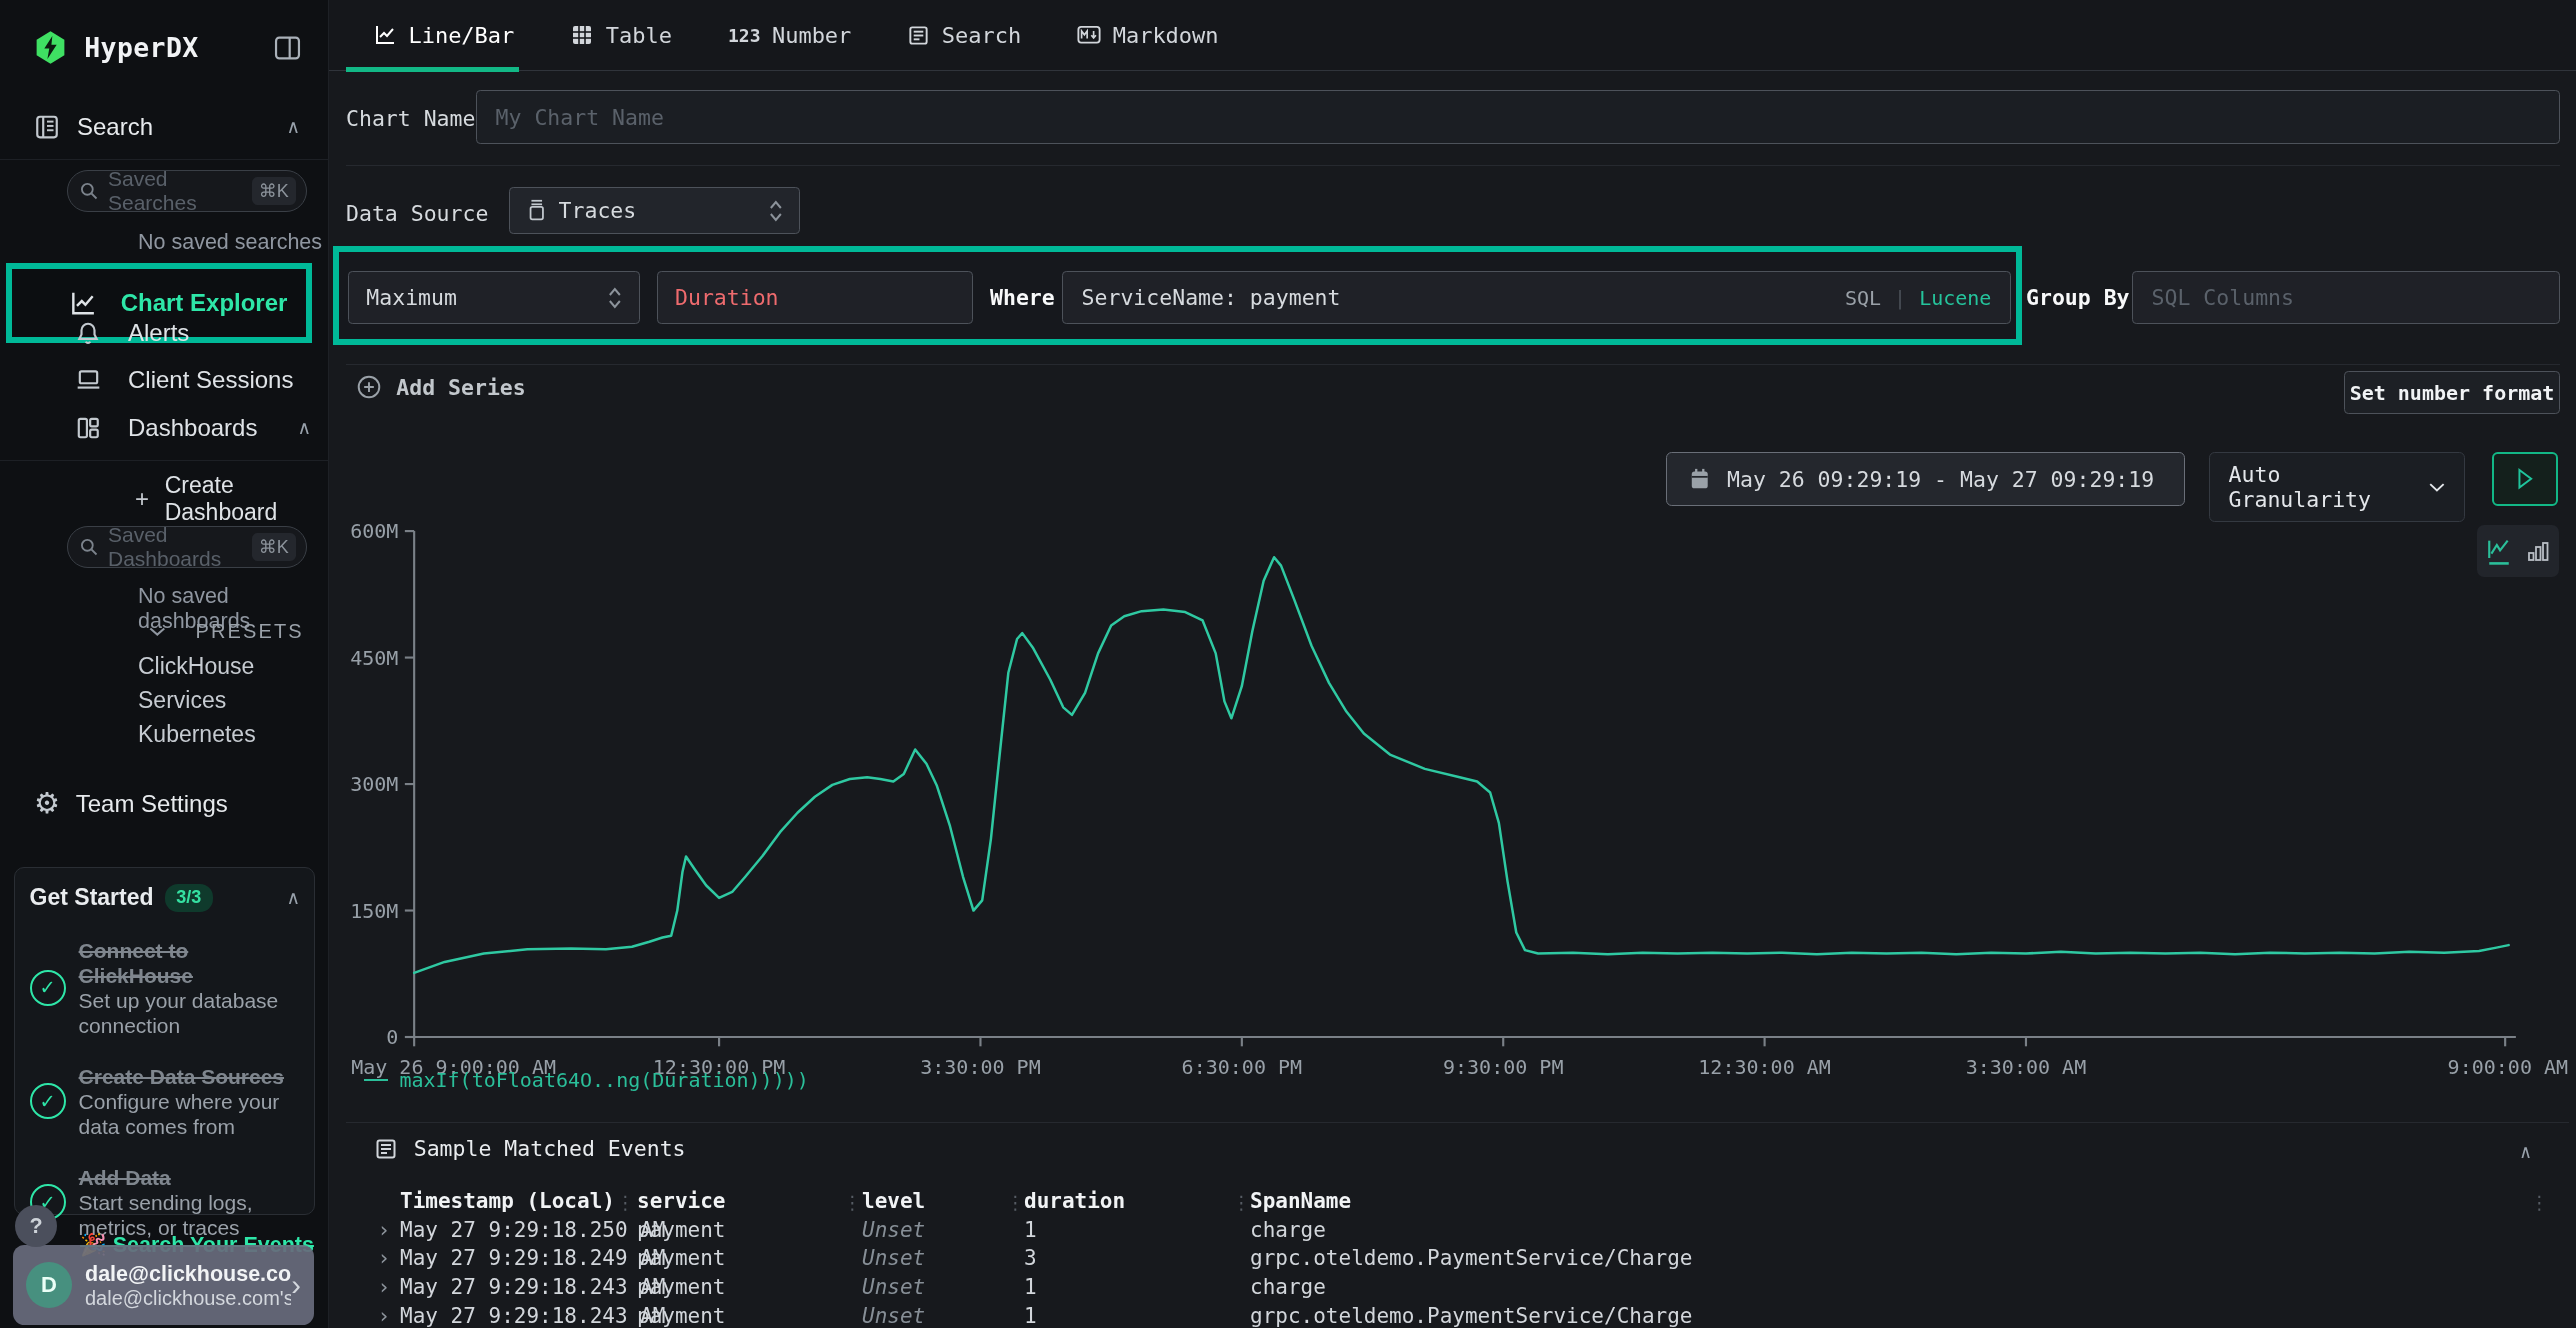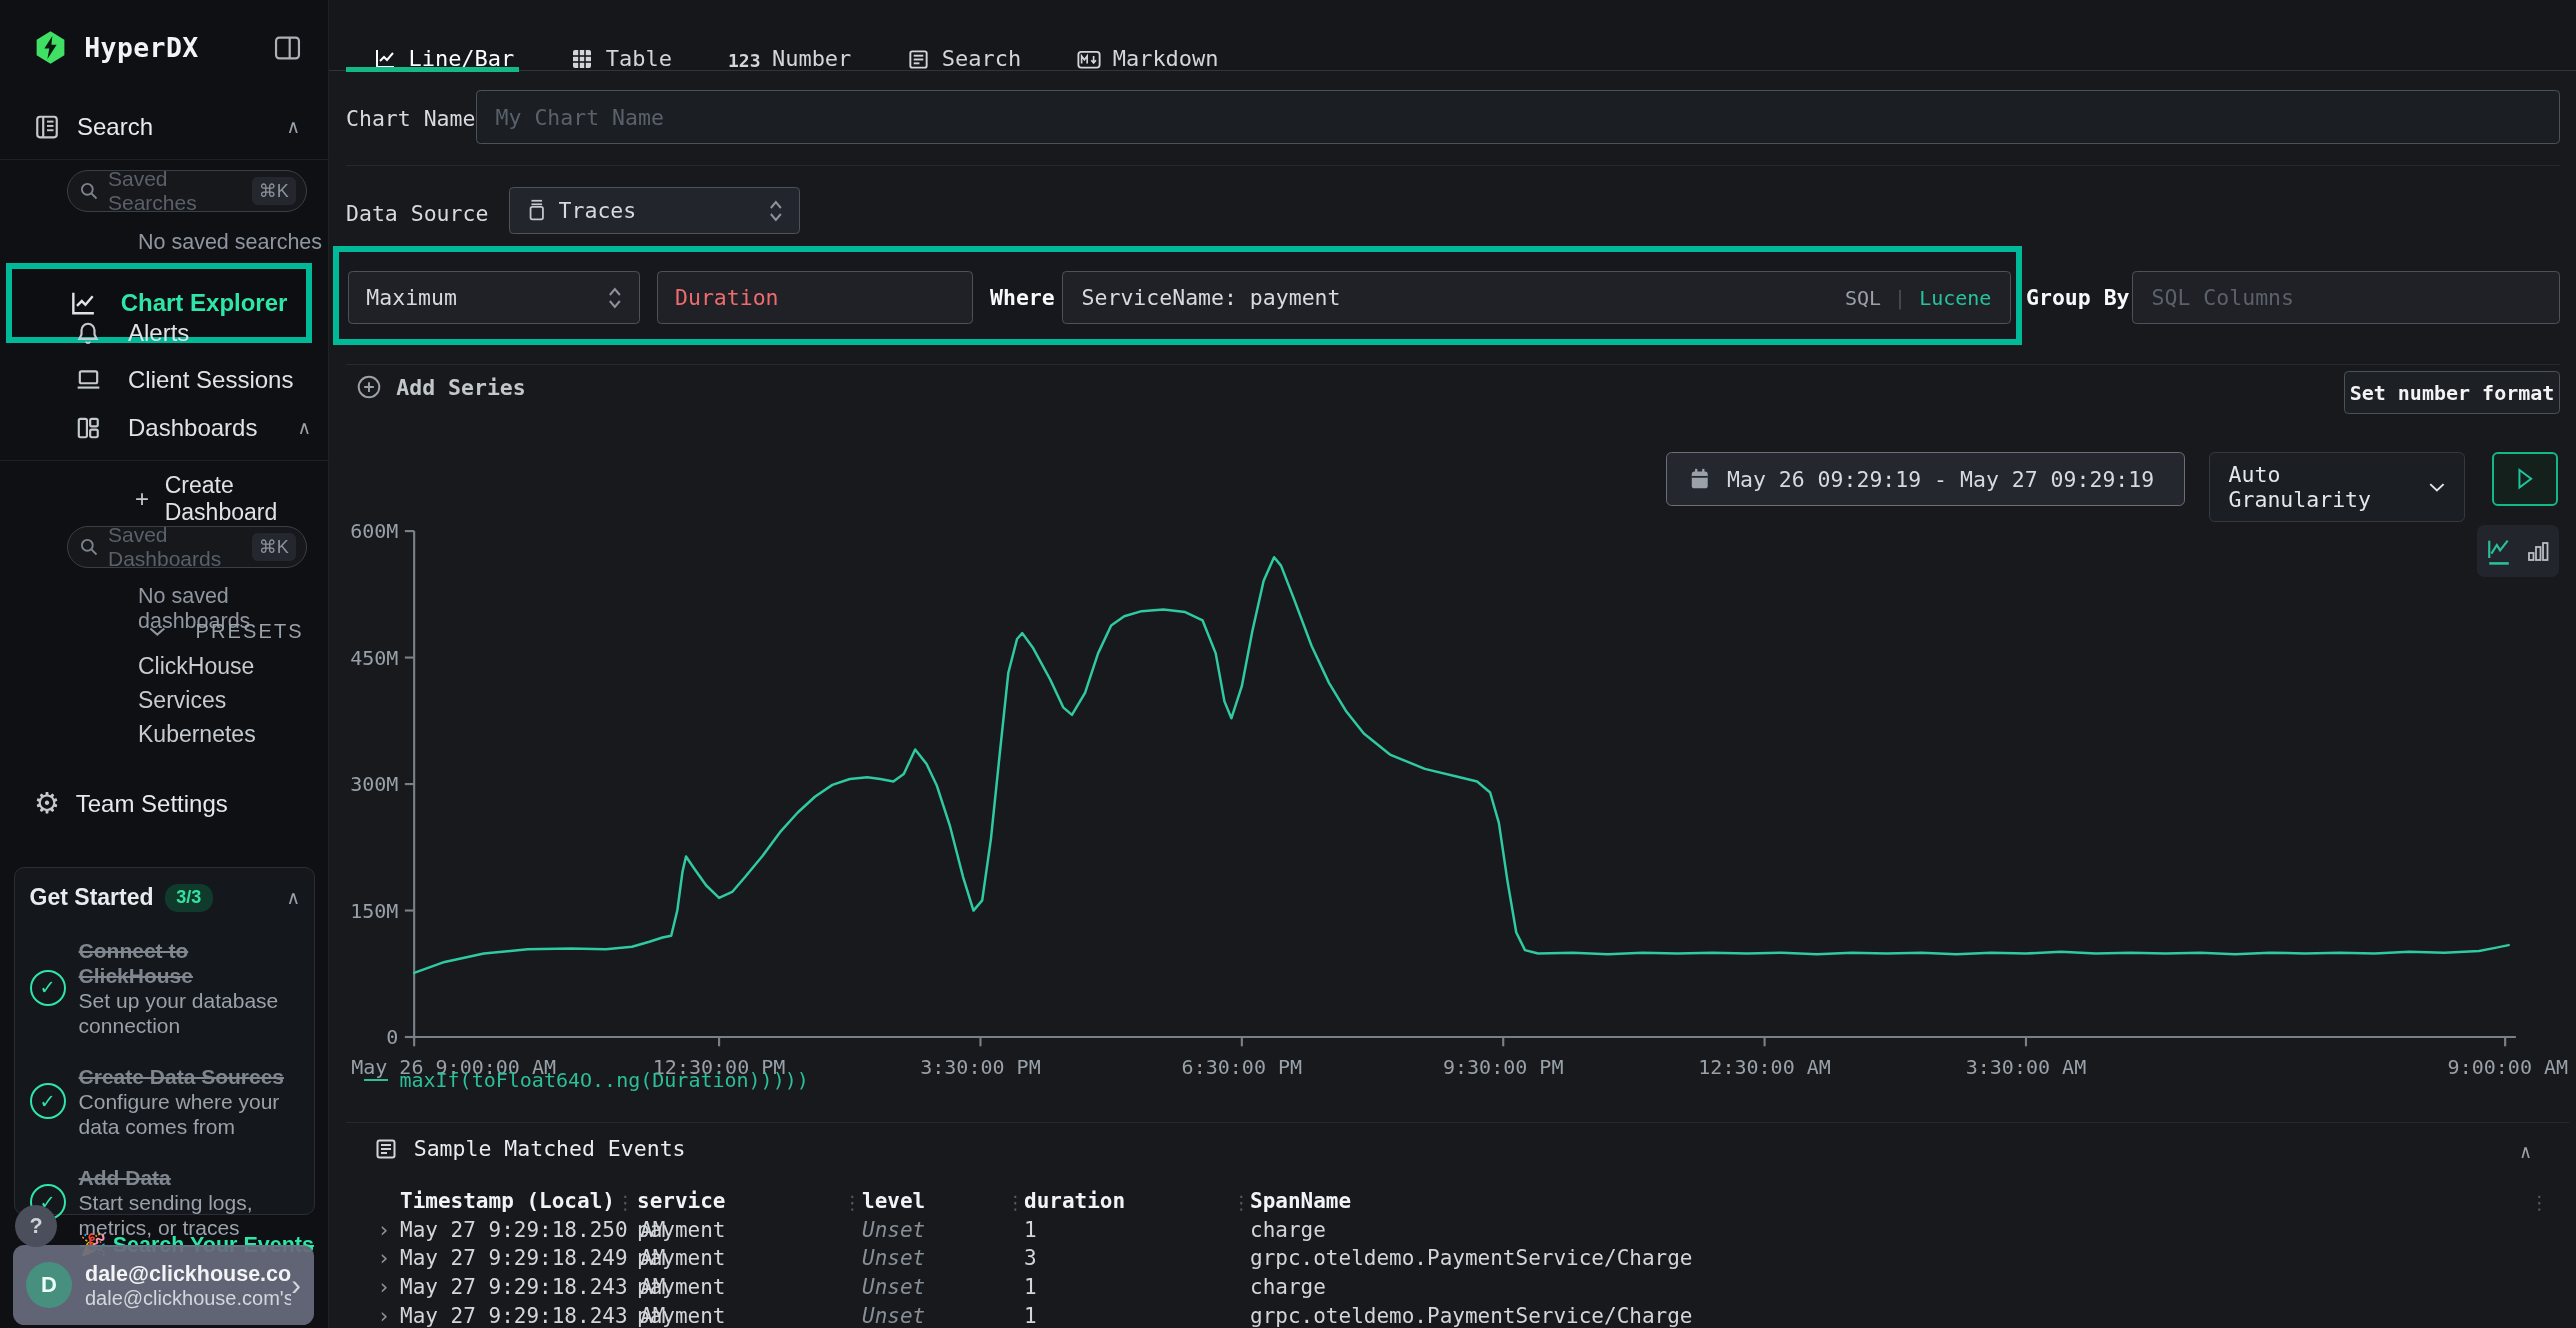--- a/index.html
+++ b/index.html
@@ -62,21 +62,21 @@
               background:rgba(103,107,124,0.93); z-index:5; display:flex; align-items:center; padding:0 13px;}
   .avatar{ width:46px; height:46px; border-radius:50%; background:#47907f; color:#eafff7; font-weight:bold;
            font-size:22px; display:flex; align-items:center; justify-content:center; margin-right:13px;}
   .u-email{ font-size:21.5px; font-weight:bold; color:#f1f3f5; line-height:26px;}
   .u-org{ font-size:20px; color:#d3d7dd; line-height:23px;}
 
   
   .main{ position:absolute; left:329px; top:0; width:2247px; height:1328px; }
   .tabbar{ position:absolute; left:0; top:0; width:2247px; height:71px; border-bottom:1.4px solid #30343b;
            display:flex; align-items:center; padding-left:44px; gap:56px; background:#15171b;}
-  .tab{ display:flex; align-items:flex-end; gap:11.4px; font-size:22px; color:#d2d6db; height:71px; }
+  .tab{ display:flex; align-items:center; gap:11.4px; font-size:22px; color:#d2d6db; height:71px; }
   .tab.active{ color:#fff; }
   .tab-underline{ position:absolute; left:16.5px; top:67px; width:173px; height:5px; background:#12b886; }
   .lbl{ font-size:21.5px; color:#d6dade; }
   .inp{ border:0.7px solid var(--border); border-radius:4.3px; background:var(--input-bg);
         display:flex; align-items:center; font-size:21.5px; color:#d6dade; }
   input.raw{ background:transparent; border:none; outline:none; color:#d6dade; font:inherit; width:100%; }
   input.raw::placeholder{ color:var(--placeholder); }
   .divider{ position:absolute; left:17px; right:15.7px; height:0.7px; background:var(--divider); }
   .hl-row{ position:absolute; left:4.3px; top:246px; width:1689px; height:99px; border:6.4px solid var(--highlight);
            background:#16181d; }

